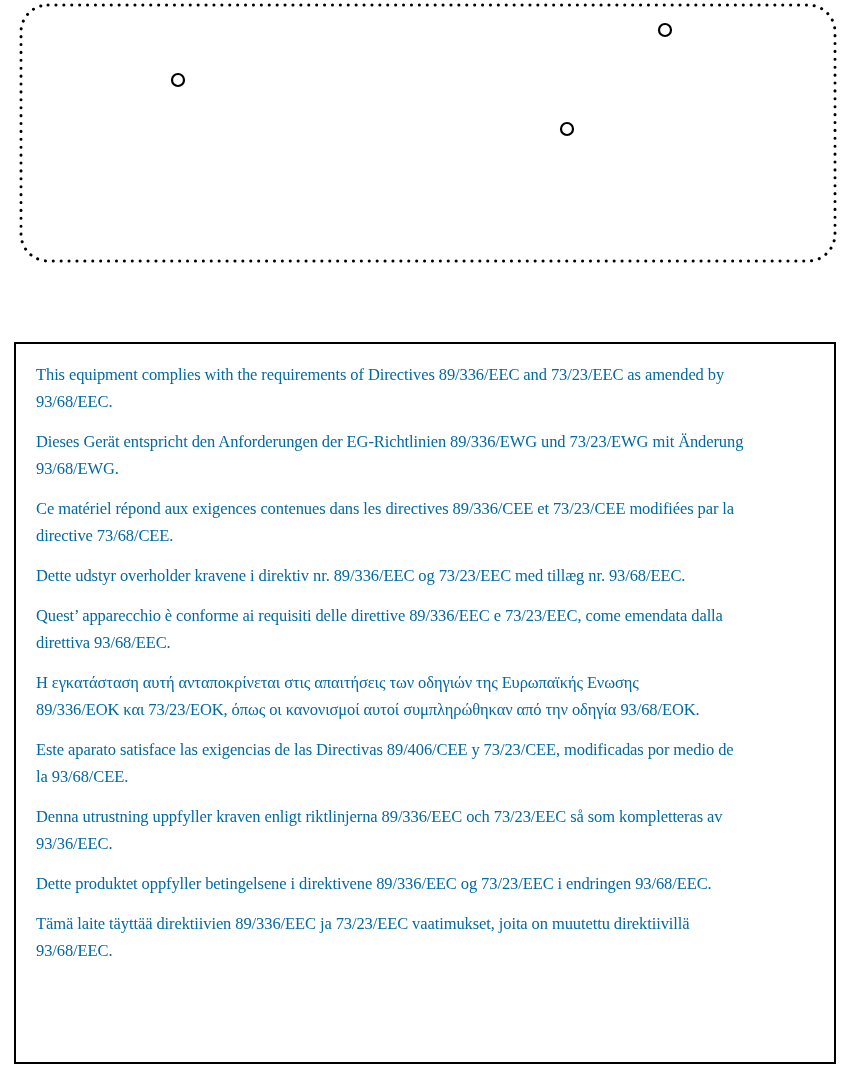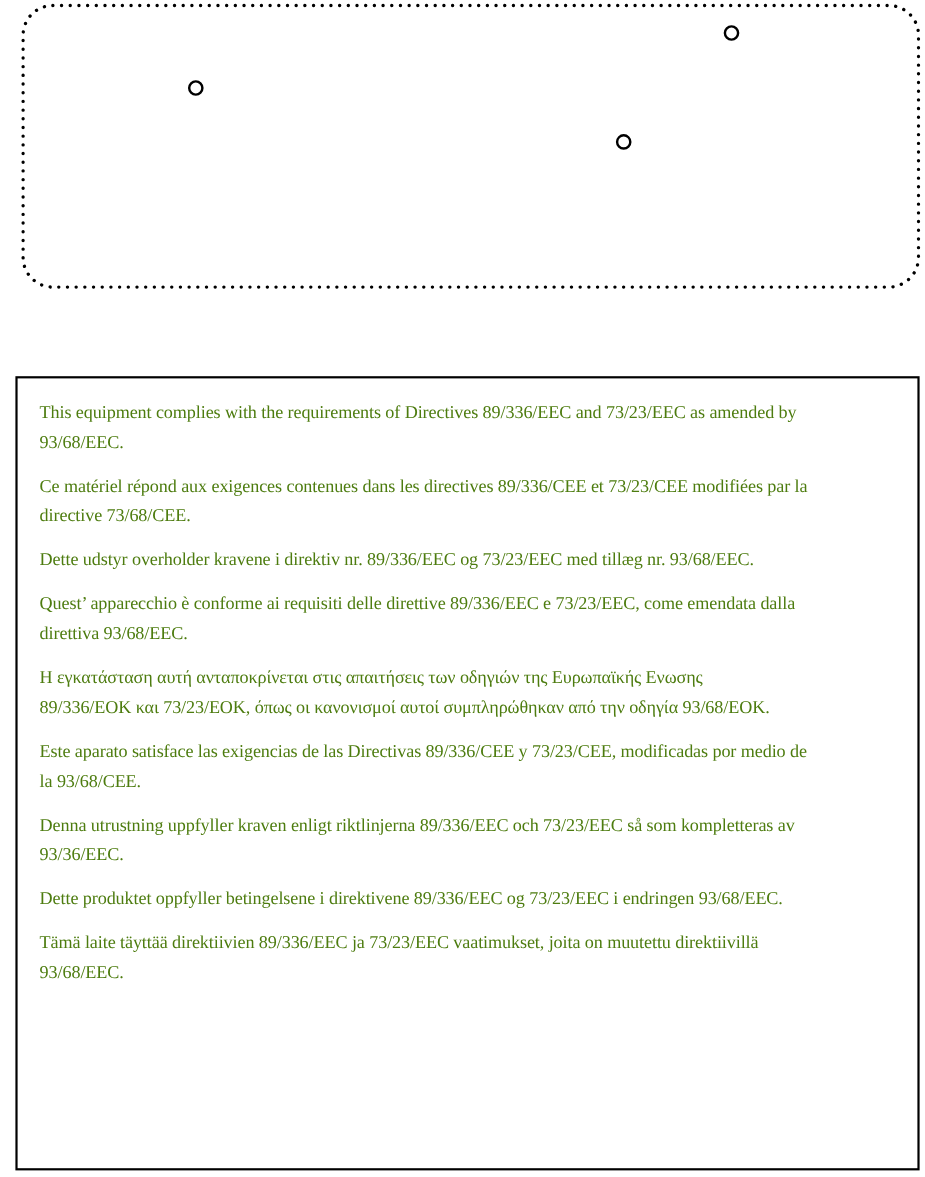--- a/index.html
+++ b/index.html
@@ -6,21 +6,21 @@
     margin: 0;
     padding: 0;
     background: #ffffff;
   }
   .page {
     position: relative;
     width: 841px;
     height: 1070px;
     background: #ffffff;
     font-family: "Liberation Serif", "DejaVu Serif", serif;
-    color: #4d7c0f;
+    color: #0369a1;
     overflow: hidden;
   }
   .panel-diagram-svg {
     position: absolute;
     left: 0;
     top: 0;
     width: 841px;
     height: 280px;
   }
   .panel-outline {
@@ -65,28 +65,30 @@
         <circle cx="665" cy="30" r="6" class="hole"></circle>
         <circle cx="178" cy="80" r="6" class="hole"></circle>
         <circle cx="567" cy="129" r="6" class="hole"></circle>
       </g>
   </svg>
 
   <div class="compliance-box">
     <div>
         <p class="para">This equipment complies with the requirements of Directives 89/336/EEC and 73/23/EEC as amended by
 93/68/EEC.</p>
+        <p class="para">Dieses Gerät entspricht den Anforderungen der EG-Richtlinien 89/336/EWG und 73/23/EWG mit Änderung
+93/68/EWG.</p>
         <p class="para">Ce matériel répond aux exigences contenues dans les directives 89/336/CEE et 73/23/CEE modifiées par la
 directive 73/68/CEE.</p>
         <p class="para">Dette udstyr overholder kravene i direktiv nr. 89/336/EEC og 73/23/EEC med tillæg nr. 93/68/EEC.</p>
         <p class="para">Quest’ apparecchio è conforme ai requisiti delle direttive 89/336/EEC e 73/23/EEC, come emendata dalla
 direttiva 93/68/EEC.</p>
         <p class="para">Η εγκατάσταση αυτή ανταποκρίνεται στις απαιτήσεις των οδηγιών της Ευρωπαϊκής Ενωσης
 89/336/ΕΟΚ και 73/23/ΕΟΚ, όπως οι κανονισμοί αυτοί συμπληρώθηκαν από την οδηγία 93/68/ΕΟΚ.</p>
-        <p class="para">Este aparato satisface las exigencias de las Directivas 89/336/CEE y 73/23/CEE, modificadas por medio de
+        <p class="para">Este aparato satisface las exigencias de las Directivas 89/406/CEE y 73/23/CEE, modificadas por medio de
 la 93/68/CEE.</p>
         <p class="para">Denna utrustning uppfyller kraven enligt riktlinjerna 89/336/EEC och 73/23/EEC så som kompletteras av
 93/36/EEC.</p>
         <p class="para">Dette produktet oppfyller betingelsene i direktivene 89/336/EEC og 73/23/EEC i endringen 93/68/EEC.</p>
         <p class="para">Tämä laite täyttää direktiivien 89/336/EEC ja 73/23/EEC vaatimukset, joita on muutettu direktiivillä
 93/68/EEC.</p>
       </div>
   </div>
 
 </div>

